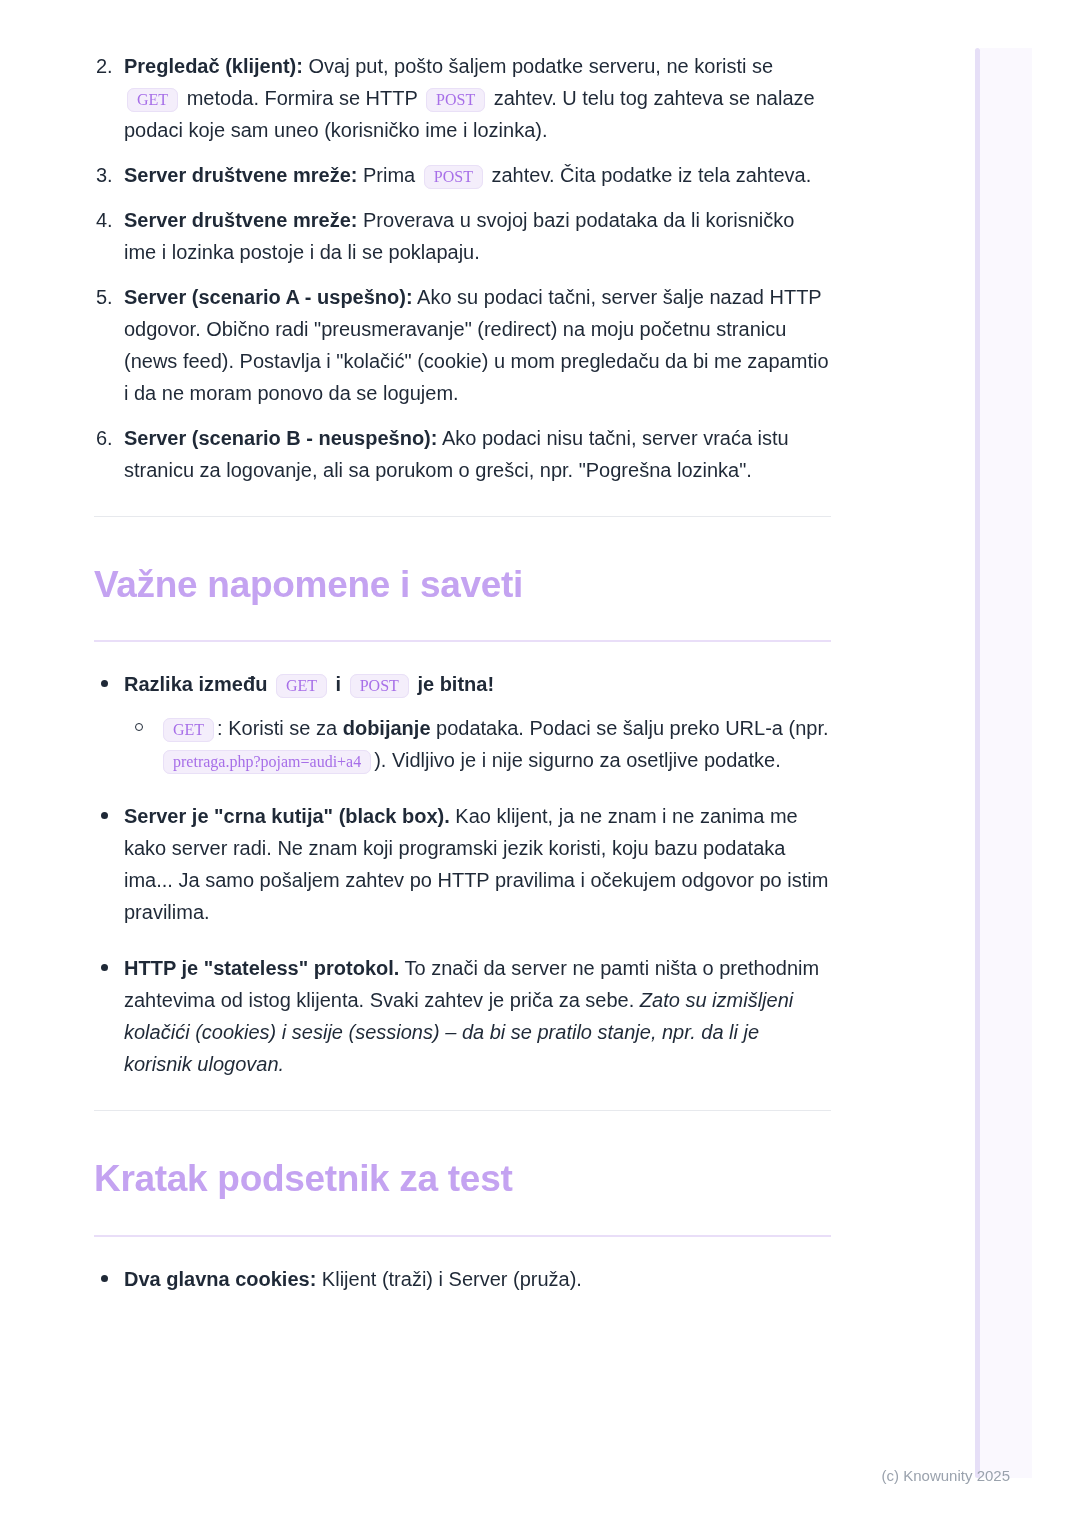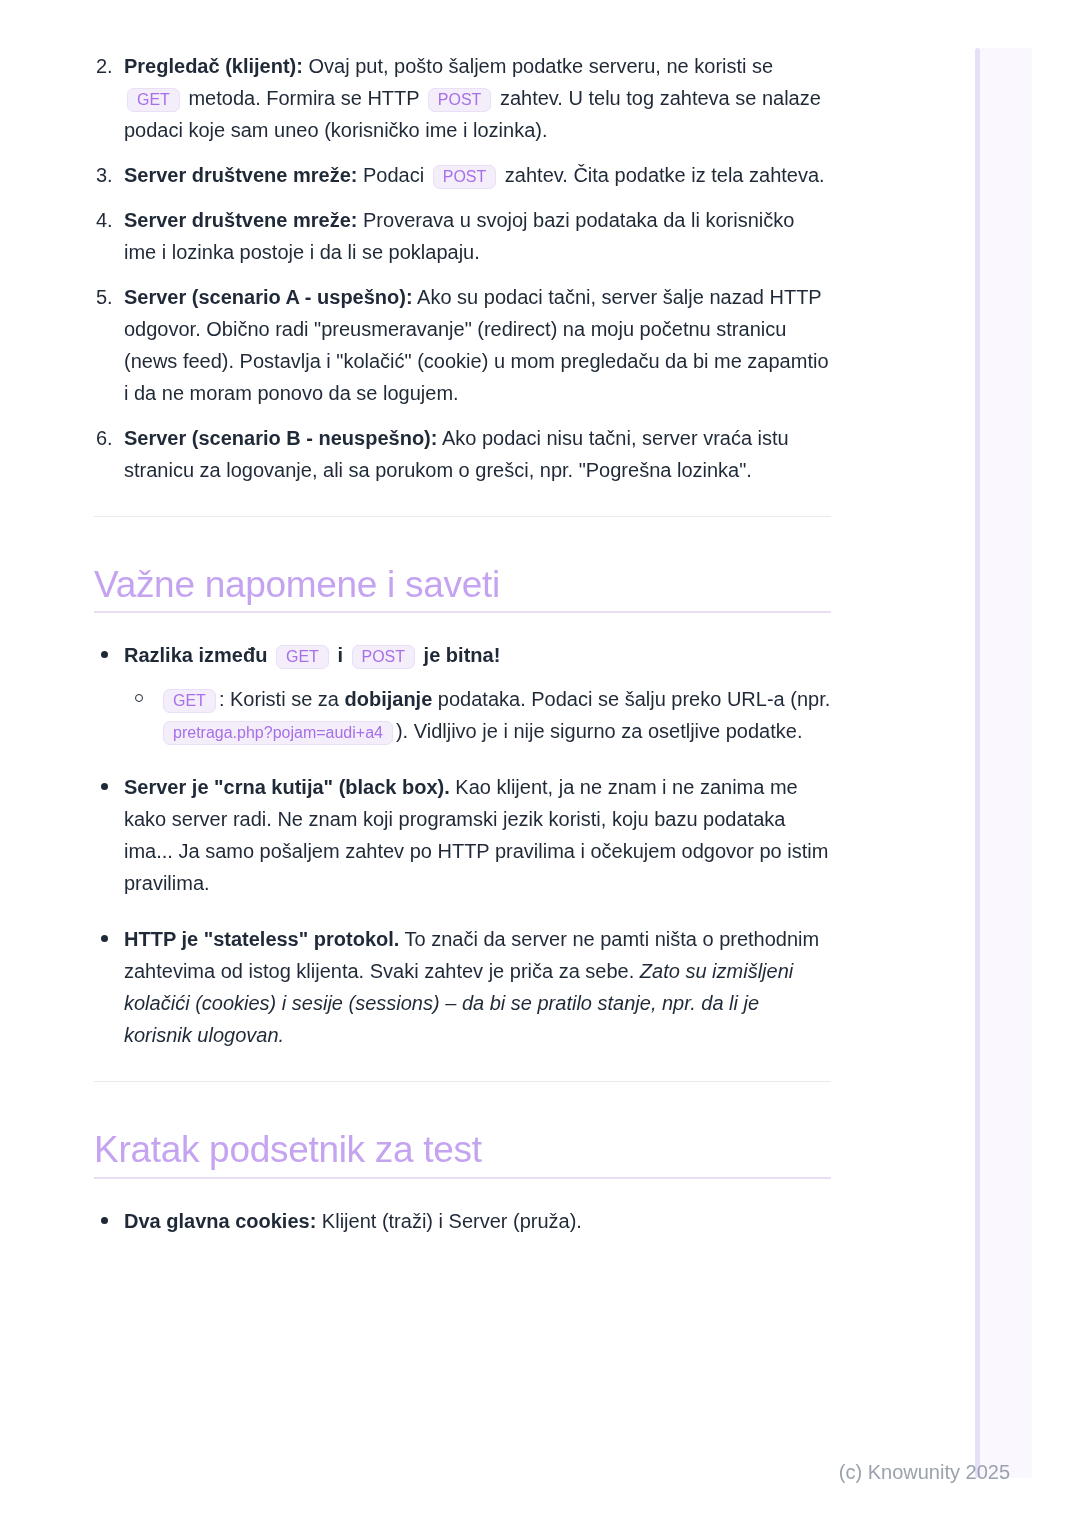--- a/index.html
+++ b/index.html
@@ -48,59 +48,59 @@
     border-radius: 50%; background: #1f2937;
   }
   .marker.circle {
     left: 11px; top: 11px; width: 8px; height: 8px;
     border-radius: 50%; border: 1.7px solid #1f2937; background: transparent;
   }
 
   .seg-bold { font-weight: 700; text-align: center; }
   .seg-italic { font-style: italic; }
   .seg-code {
-    font-family: Liberation Sans, sans-serif;
+    font-family: Liberation Serif, serif;
     font-size: 16px;
     color: #a76fe8;
     background: #f4eefb;
     border: 1px solid #e9e0f7;
     border-radius: 7px;
     padding: 2px 9px 3px;
     margin: 0 3px;
     white-space: nowrap;
   }
 
   hr.divider {
     border: 0; border-top: 1px solid #e7e9ed;
     margin: 30px 0 0;
   }
 
   h2.section-title {
-    font-size: 37px; line-height: 1.2; font-weight: 400;
+    font-size: 37px; line-height: 1.2; font-weight: 700;
     color: #c4a3f1; letter-spacing: -0.3px;
-    margin: 46px 0 26px; padding-bottom: 4px;
+    margin: 46px 0 26px; padding-bottom: 33px;
     border-bottom: 2px solid #e9def8;
   }
 
   .watermark {
     position: absolute; right: 70px; bottom: 44px;
-    font-size: 20px; color: #9aa2ad; z-index: 2;
+    font-size: 15px; color: #9aa2ad; z-index: 2;
   }
 </style>
 </head>
 <body>
 
 <div class="page">
   <div class="side-tint"></div>
   <div class="side-bar"></div>
 
   <div class="content">
     <ol class="numbered">
         <li><span class="num">2.</span><span class="seg-bold">Pregledač (klijent):</span><span class="seg-text"> Ovaj put, pošto šaljem podatke serveru, ne koristi se </span><span class="seg-code">GET</span><span class="seg-text"> metoda. Formira se HTTP </span><span class="seg-code">POST</span><span class="seg-text"> zahtev. U telu tog zahteva se nalaze podaci koje sam uneo (korisničko ime i lozinka).</span></li>
-        <li><span class="num">3.</span><span class="seg-bold">Server društvene mreže:</span><span class="seg-text"> Podaci </span><span class="seg-code">POST</span><span class="seg-text"> zahtev. Čita podatke iz tela zahteva.</span></li>
+        <li><span class="num">3.</span><span class="seg-bold">Server društvene mreže:</span><span class="seg-text"> Prima </span><span class="seg-code">POST</span><span class="seg-text"> zahtev. Čita podatke iz tela zahteva.</span></li>
         <li><span class="num">4.</span><span class="seg-bold">Server društvene mreže:</span><span class="seg-text"> Proverava u svojoj bazi podataka da li korisničko ime i lozinka postoje i da li se poklapaju.</span></li>
         <li><span class="num">5.</span><span class="seg-bold">Server (scenario A - uspešno):</span><span class="seg-text"> Ako su podaci tačni, server šalje nazad HTTP odgovor. Obično radi "preusmeravanje" (redirect) na moju početnu stranicu (news feed). Postavlja i "kolačić" (cookie) u mom pregledaču da bi me zapamtio i da ne moram ponovo da se logujem.</span></li>
         <li><span class="num">6.</span><span class="seg-bold">Server (scenario B - neuspešno):</span><span class="seg-text"> Ako podaci nisu tačni, server vraća istu stranicu za logovanje, ali sa porukom o grešci, npr. "Pogrešna lozinka".</span></li>
       </ol>
 
     <hr class="divider">
 
     <h2 class="section-title">Važne napomene i saveti</h2>
     <ul class="bullets">
         <li><span class="marker disc"></span><span class="seg-bold">Razlika između </span><span class="seg-code">GET</span><span class="seg-bold"> i </span><span class="seg-code">POST</span><span class="seg-bold"> je bitna!</span><ul class="sub">

